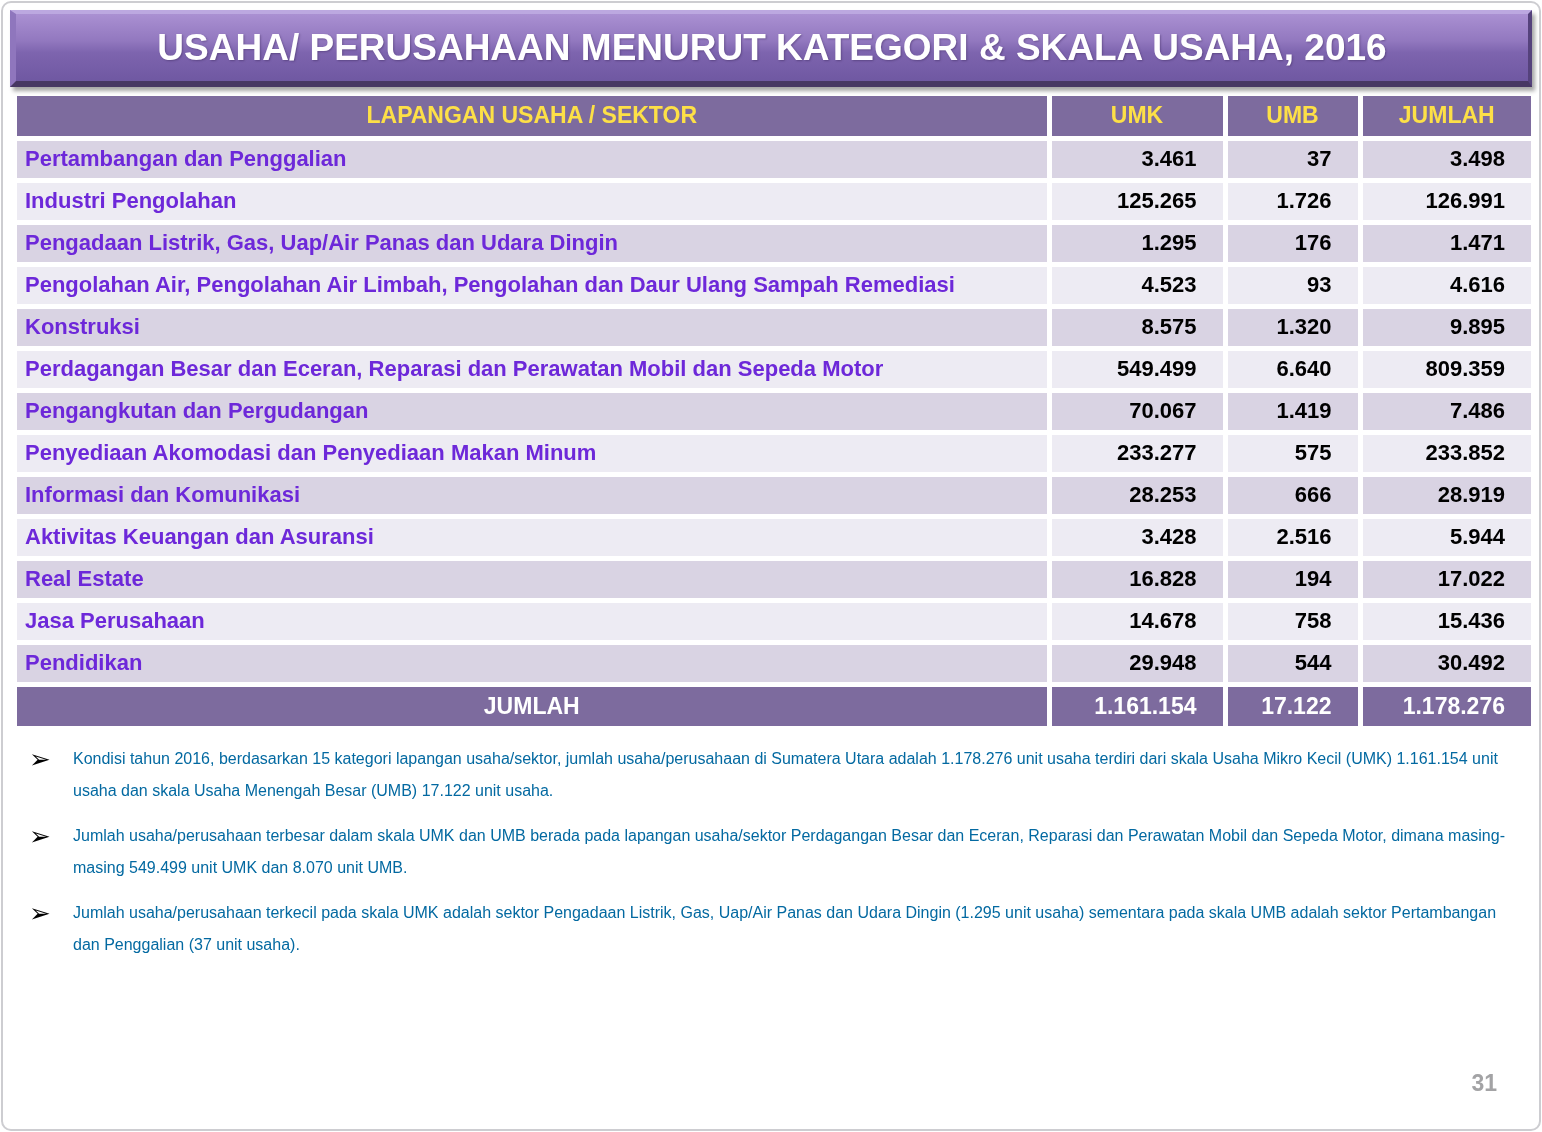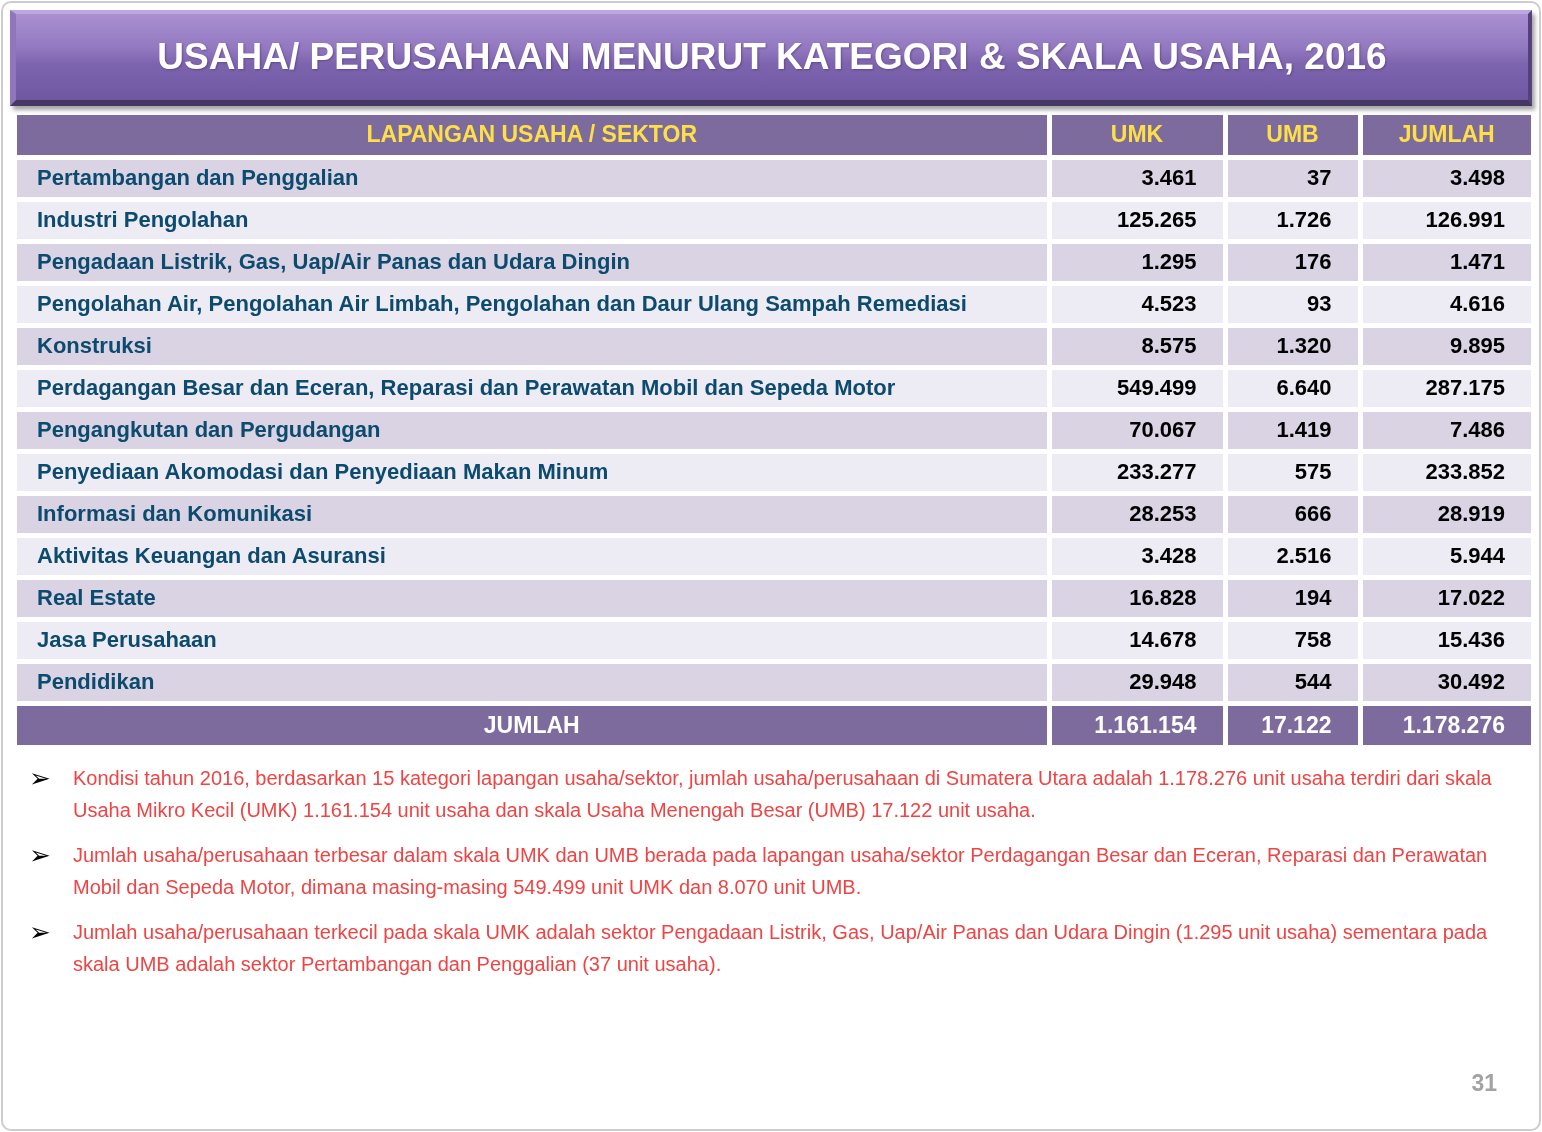--- a/index.html
+++ b/index.html
@@ -13,21 +13,21 @@
     position: absolute;
     inset: 1px;
     border: 2px solid #cdcdd1;
     border-radius: 10px;
     background: #ffffff;
     overflow: hidden;
   }
   
   .title-banner {
     margin: 7px 7px 0 7px;
-    height: 96px;
+    height: 77px;
     background: linear-gradient(180deg, #aa90d2 0%, #9278bf 38%, #8169b1 52%, #7require 0%, #745ca6 75%, #6a539b 100%);
     background: linear-gradient(180deg, #aa90d2 0%, #9278bf 40%, #7d64ae 58%, #6f58a2 100%);
     border-top: 4px solid #bca8e0;
     border-left: 6px solid #8f76bd;
     border-right: 4px solid #55427c;
     border-bottom: 6px solid #473763;
     box-shadow: 3px 4px 4px rgba(0,0,0,0.35);
     display: flex;
     align-items: center;
     justify-content: center;
@@ -64,22 +64,22 @@
   .data-table th:last-child, .data-table td:last-child { border-right: none; }
   .data-table thead th {
     background: #7d6b9e;
     color: #fde047;
     font-size: 23px;
     text-align: center;
     border-top: none;
   }
   .data-table tbody td.cell-sector {
     text-align: left;
-    padding-left: 20px;
-    color: #0c4a6e;
+    padding-left: 8px;
+    color: #6d28d9;
   }
   .data-table tbody td.cell-num {
     text-align: right;
     padding-right: 26px;
     color: #000000;
   }
   .data-table tbody tr:nth-child(odd) td  { background: #d9d3e3; }
   .data-table tbody tr:nth-child(even) td { background: #edebf3; }
   .data-table tfoot td {
     background: #7d6b9e;
@@ -101,23 +101,23 @@
   }
   .note-item .arrow-glyph {
     flex: 0 0 52px;
     font-size: 26px;
     line-height: 32px;
     color: #000000;
     padding-left: 8px;
   }
   .note-item .note-text {
     flex: 1;
-    font-size: 20px;
+    font-size: 16px;
     line-height: 32px;
-    color: #ef4444;
+    color: #0369a1;
   }
   .page-number {
     position: absolute;
     right: 42px;
     bottom: 32px;
     color: #a3a3a5;
     font-size: 23px;
     font-weight: bold;
   }
 </style>
@@ -178,21 +178,21 @@
     <td class="cell-sector">Konstruksi</td>
     <td class="cell-num">8.575</td>
     <td class="cell-num">1.320</td>
     <td class="cell-num">9.895</td>
   </tr>
 
   <tr>
     <td class="cell-sector">Perdagangan Besar dan Eceran, Reparasi dan Perawatan Mobil dan Sepeda Motor</td>
     <td class="cell-num">549.499</td>
     <td class="cell-num">6.640</td>
-    <td class="cell-num">287.175</td>
+    <td class="cell-num">809.359</td>
   </tr>
 
   <tr>
     <td class="cell-sector">Pengangkutan dan Pergudangan</td>
     <td class="cell-num">70.067</td>
     <td class="cell-num">1.419</td>
     <td class="cell-num">7.486</td>
   </tr>
 
   <tr>

